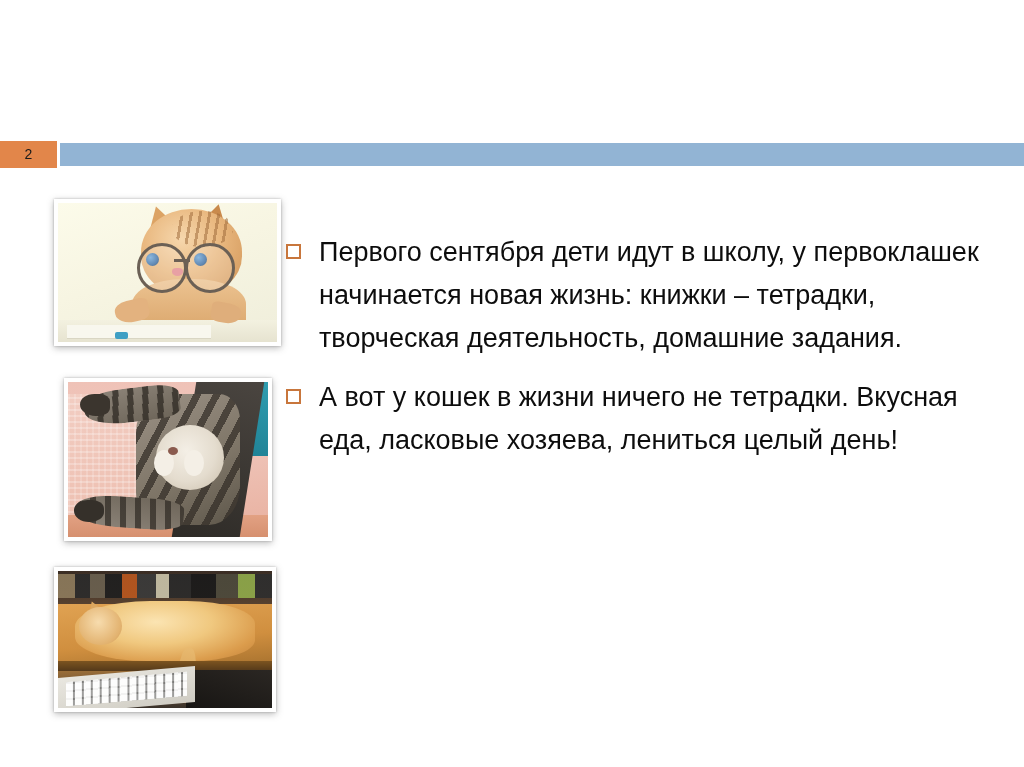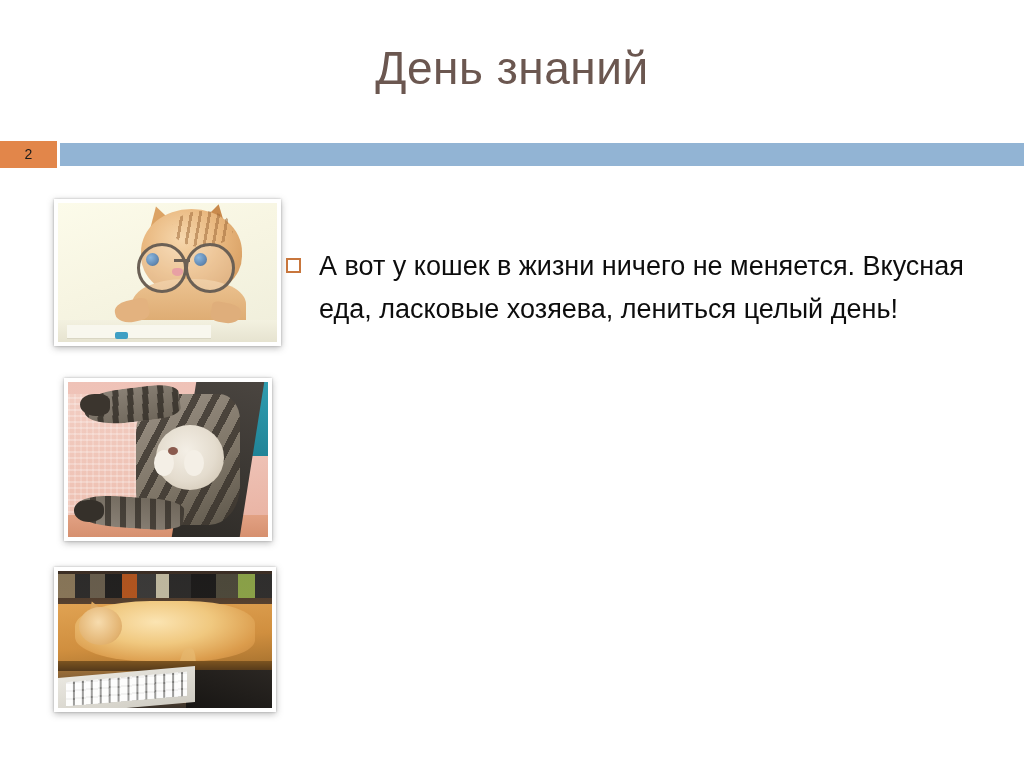--- a/index.html
+++ b/index.html
@@ -357,21 +357,20 @@
     font-weight: 400;
   }
   #bullet-row-2 { margin-top: 14px; margin-bottom: 14px; }
   #bullet-row-3 { margin-top: 12px; }
 </style>
 </head>
 <body>
 
 <div class="slide">
 
-  <div class="slide-title">День знаний</div>
 
   <div class="page-badge">2</div>
 
   <div class="divider-bar"></div>
 
   <div class="photo-frame" id="photo-1">
     <div class="photo-inner">
       <div class="p1-bg"></div>
       <div class="p1-ear-l"></div>
       <div class="p1-ear-r"></div>
@@ -424,22 +423,26 @@
       <div class="p3-deskedge"></div>
       <div class="p3-darkzone"></div>
       <div class="p3-keyboard">
         <div class="p3-keys"></div>
       </div>
     </div>
   </div>
 
   <div class="bullets">
 
+    <div class="bullet-row" id="bullet-row-1">
+      <span class="bullet-marker"></span>
+      <span class="bullet-text">Первого сентября дети идут в школу, у первоклашек начинается новая жизнь: книжки – тетрадки, творческая деятельность, домашние задания.</span>
+    </div>
 
     <div class="bullet-row" id="bullet-row-2">
       <span class="bullet-marker"></span>
-      <span class="bullet-text"> А вот у кошек в жизни ничего не меняется. Вкусная еда, ласковые хозяева, лениться целый день!</span>
+      <span class="bullet-text"> А вот у кошек в жизни ничего не тетрадки. Вкусная еда, ласковые хозяева, лениться целый день!</span>
     </div>
 
 
   </div>
 
 </div>
 
 </body></html>

